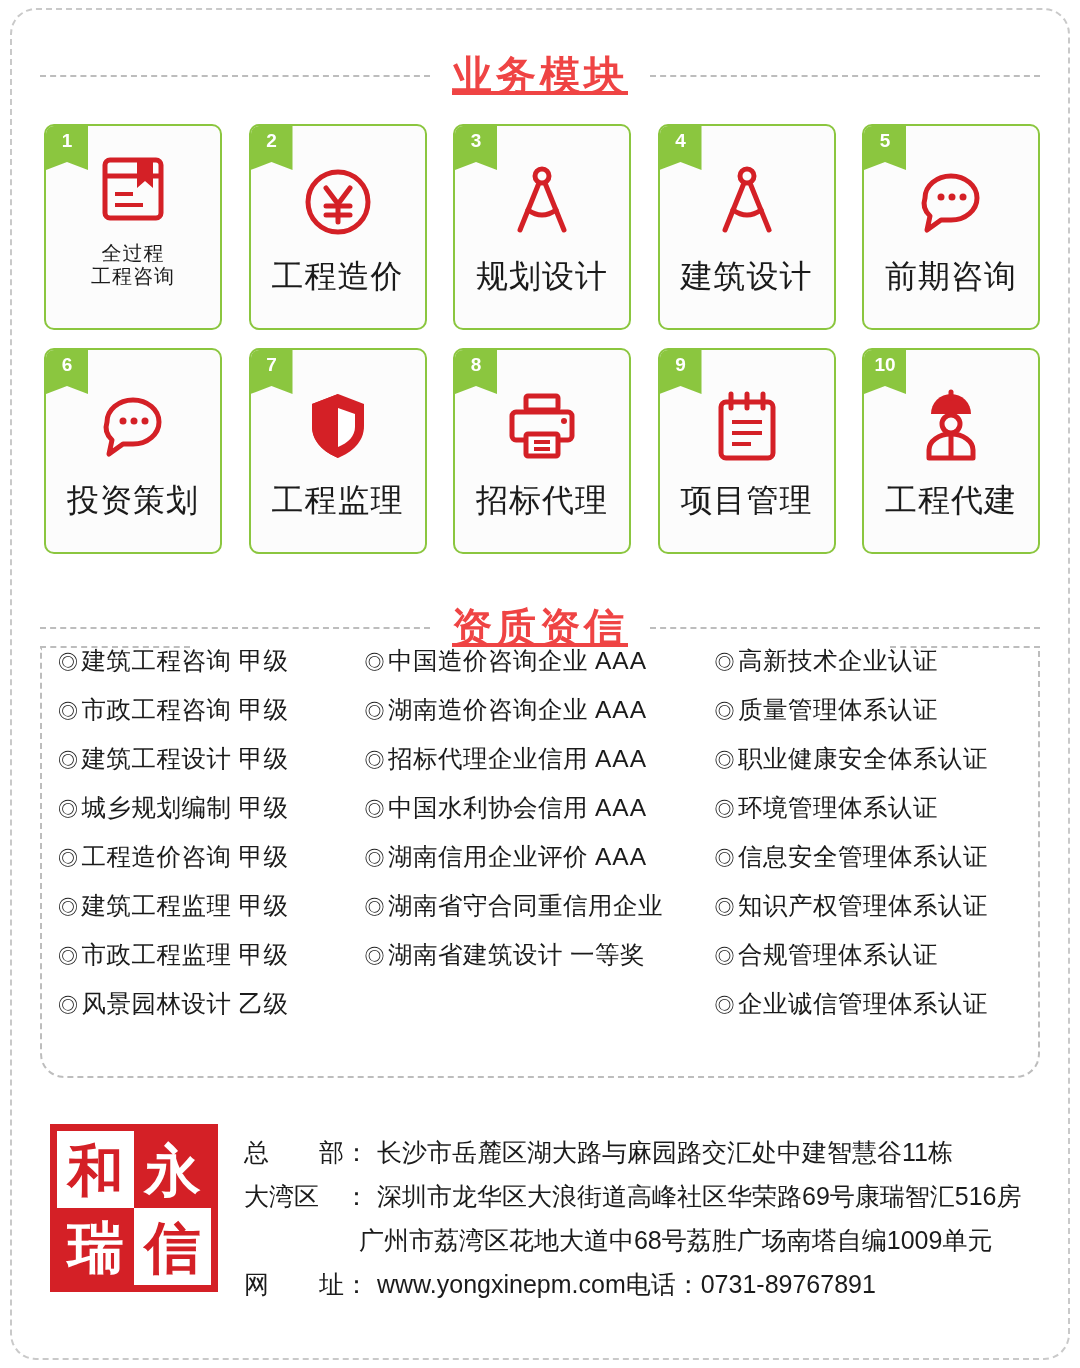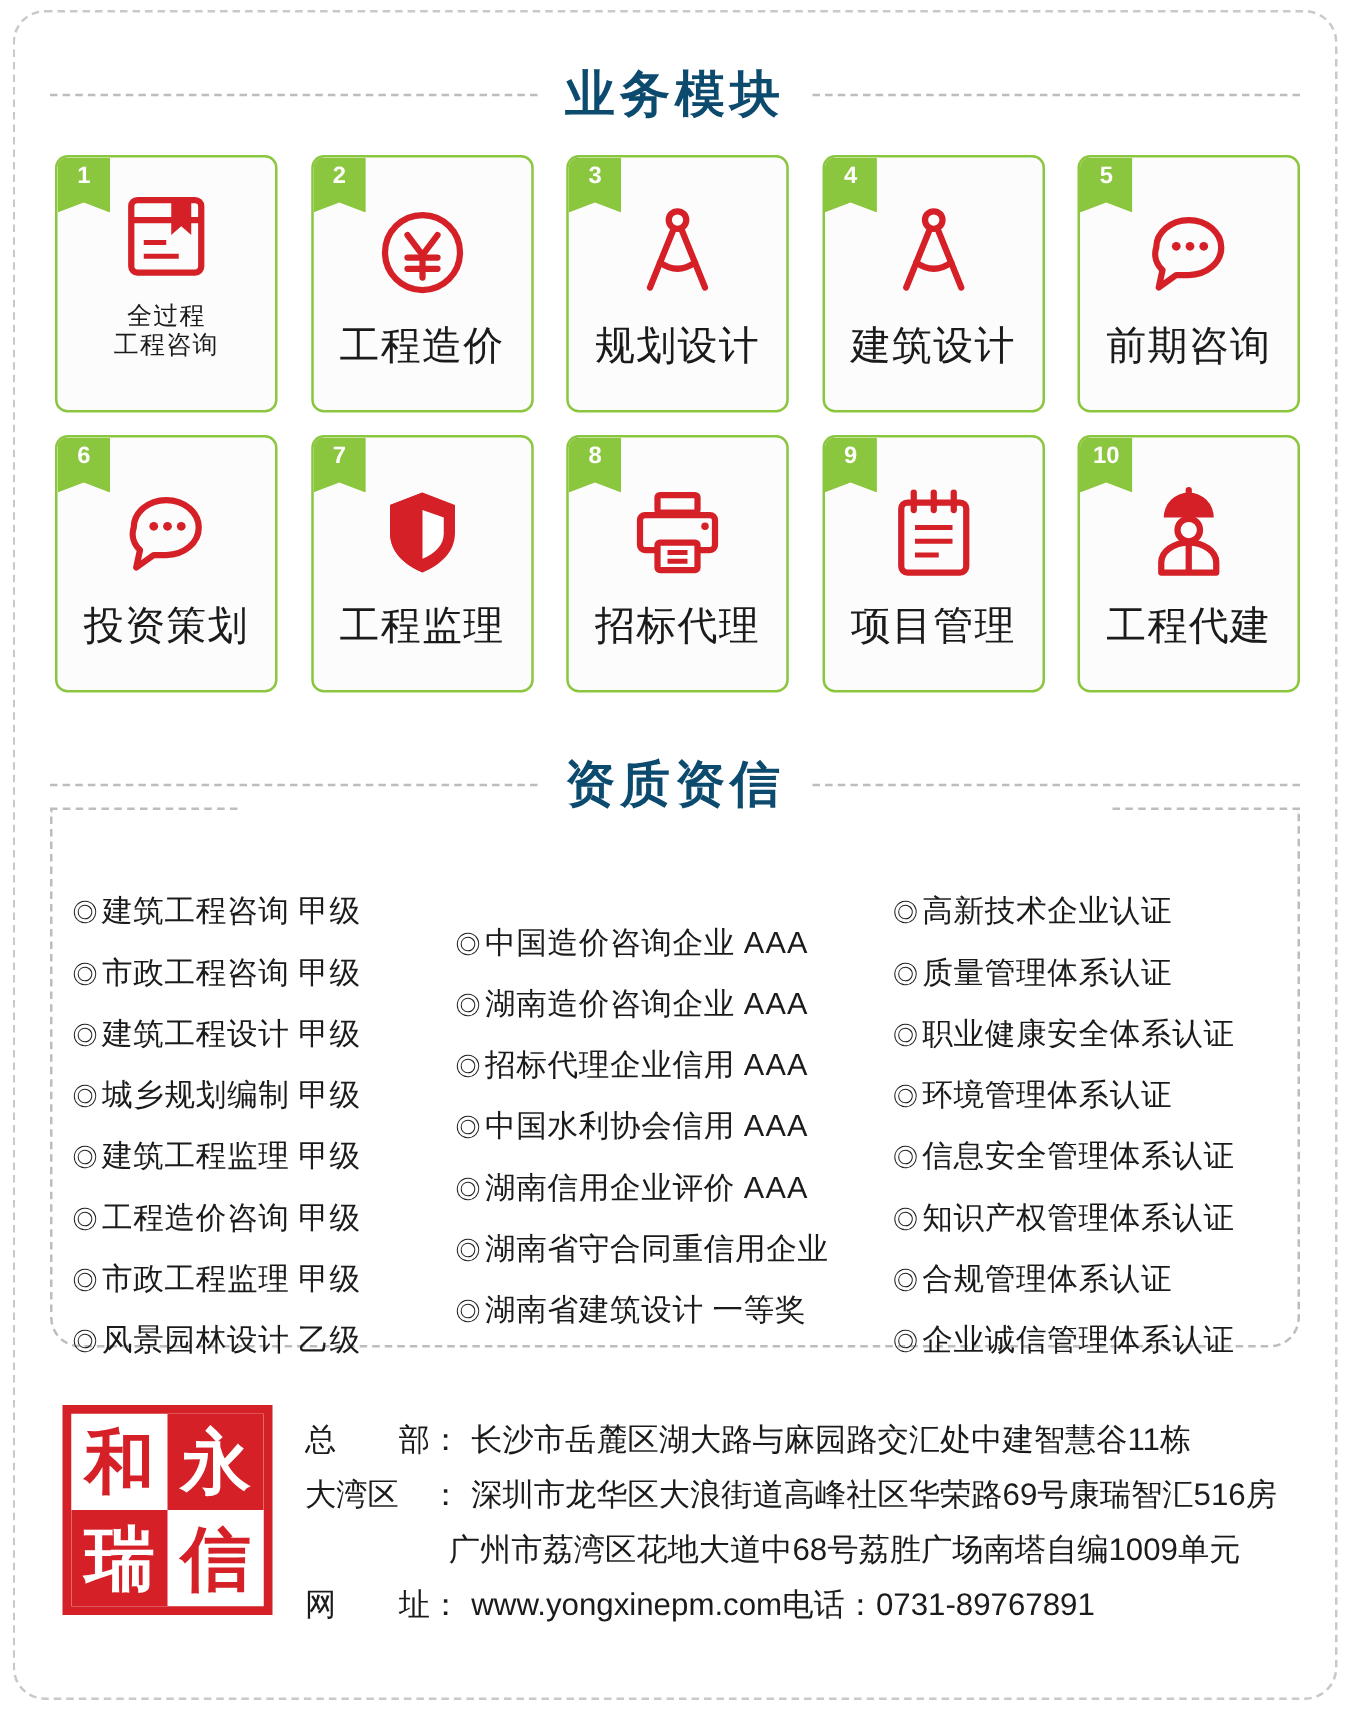--- a/index.html
+++ b/index.html
@@ -41,24 +41,25 @@
     left: 0;
   }
   .section-head .rail {
     flex: 1 1 auto;
     border-top: 2px dashed #bdbdbd;
     height: 0;
   }
   .section-head .title {
     font-size: 40px;
     font-weight: bold;
-    color: #0c4a6e;
+    color: #ef4444;
     padding: 0 22px;
     letter-spacing: 4px;
     white-space: nowrap;
+    text-decoration: underline;
   }
 
   #biz-head {
     top: 48px;
     left: 40px;
     width: 1000px;
   }
 
   
   .cards {
@@ -150,25 +151,24 @@
     top: -2px;
     width: 150px;
     border-top: 2px dashed #bdbdbd;
   }
   .qual-box::before { left: -2px; }
   .qual-box::after { right: -2px; }
 
   .qual-cols {
     position: absolute;
     left: 58px;
-    top: 706px;
+    top: 637px;
     width: 970px;
     display: flex;
     gap: 17px;
-    align-items: center;
   }
   .qual-col { display: flex; flex-direction: column; }
   .qual-col.c1 { width: 300px; }
   .qual-col.c2 { width: 345px; }
   .qual-col.c3 { width: 325px; }
   .qual-item {
     font-size: 24.5px;
     line-height: 48px;
     color: #1b1b1b;
     white-space: nowrap;
@@ -405,22 +405,22 @@
   </div>
   <div class="qual-box"></div>
 
   <div class="qual-cols">
 
     <div class="qual-col c1">
       <div class="qual-item"><span class="bullet">◎</span><span>建筑工程咨询</span><span class="grade">甲级</span></div>
       <div class="qual-item"><span class="bullet">◎</span><span>市政工程咨询</span><span class="grade">甲级</span></div>
       <div class="qual-item"><span class="bullet">◎</span><span>建筑工程设计</span><span class="grade">甲级</span></div>
       <div class="qual-item"><span class="bullet">◎</span><span>城乡规划编制</span><span class="grade">甲级</span></div>
+      <div class="qual-item"><span class="bullet">◎</span><span>工程造价咨询</span><span class="grade">甲级</span></div>
       <div class="qual-item"><span class="bullet">◎</span><span>建筑工程监理</span><span class="grade">甲级</span></div>
-      <div class="qual-item"><span class="bullet">◎</span><span>工程造价咨询</span><span class="grade">甲级</span></div>
       <div class="qual-item"><span class="bullet">◎</span><span>市政工程监理</span><span class="grade">甲级</span></div>
       <div class="qual-item"><span class="bullet">◎</span><span>风景园林设计</span><span class="grade">乙级</span></div>
     </div>
 
     <div class="qual-col c2">
       <div class="qual-item"><span class="bullet">◎</span><span>中国造价咨询企业</span><span class="grade aaa">AAA</span></div>
       <div class="qual-item"><span class="bullet">◎</span><span>湖南造价咨询企业</span><span class="grade aaa">AAA</span></div>
       <div class="qual-item"><span class="bullet">◎</span><span>招标代理企业信用</span><span class="grade aaa">AAA</span></div>
       <div class="qual-item"><span class="bullet">◎</span><span>中国水利协会信用</span><span class="grade aaa">AAA</span></div>
       <div class="qual-item"><span class="bullet">◎</span><span>湖南信用企业评价</span><span class="grade aaa">AAA</span></div>

